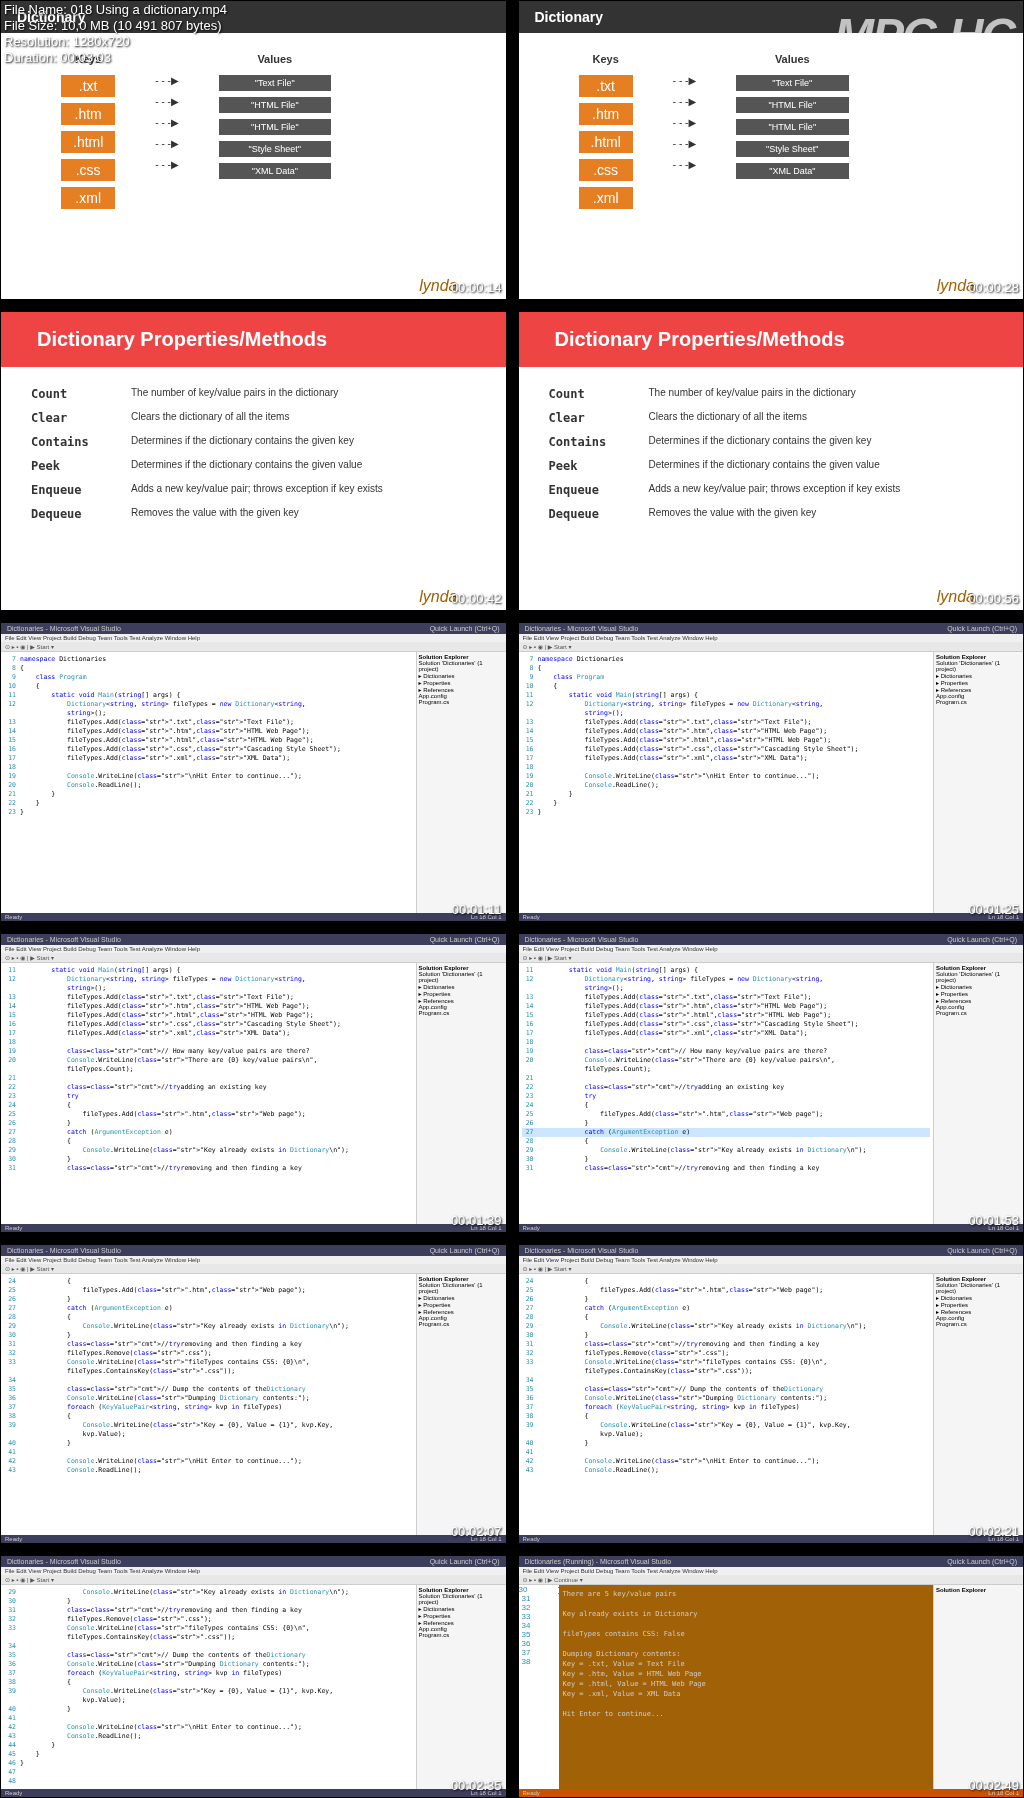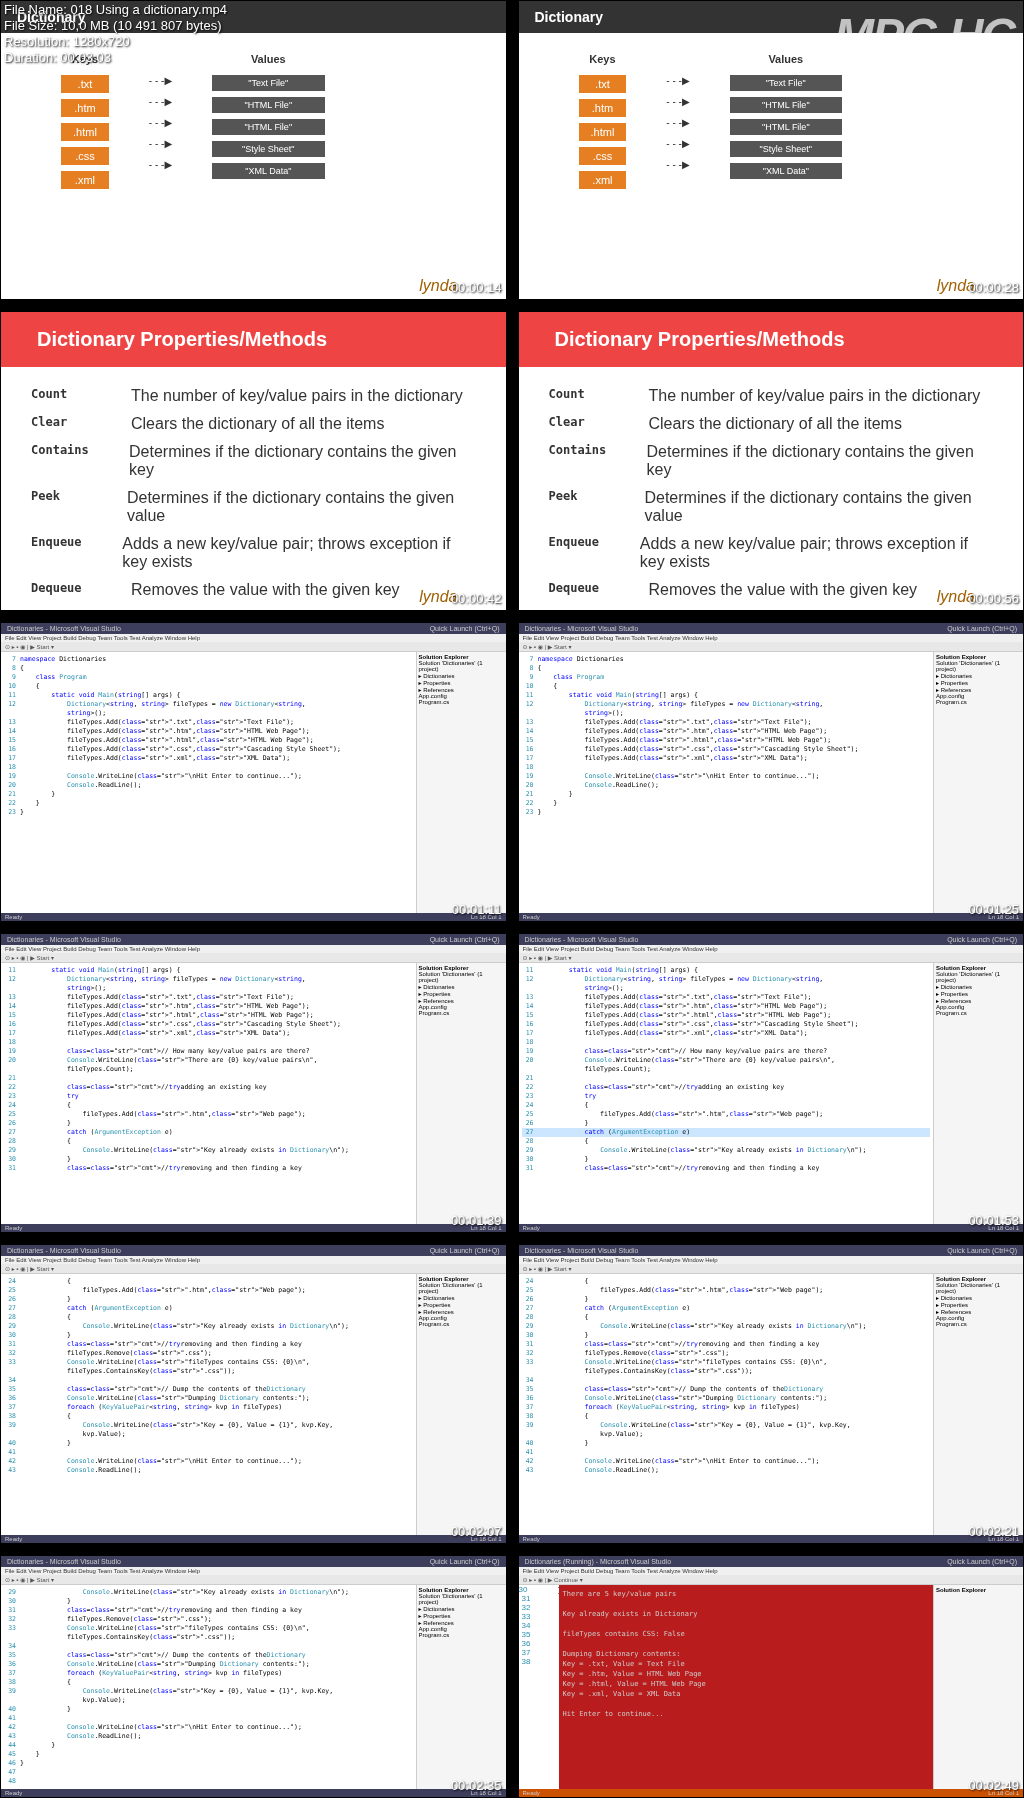--- a/index.html
+++ b/index.html
@@ -9,49 +9,49 @@
 .grid { display: grid; grid-template-columns: 1fr 1fr; grid-template-rows: repeat(5, 1fr); gap: 13px; width: 1024px; height: 1798px; padding: 1px; }
 .tile { background: #fff; position: relative; overflow: hidden; font-size: 8px; }
 .ts { position: absolute; bottom: 4px; right: 4px; color: #fff; font-size: 13px; font-weight: normal; text-shadow: 1px 1px 2px #000; z-index: 5; }
 .lynda { position: absolute; bottom: 4px; right: 4px; color: #a16207; font-size: 16px; font-style: italic; z-index: 4; padding-right: 44px; }
 
 
 .dict-header { background: #333; color: #fff; padding: 8px 16px; font-size: 14px; font-weight: bold; }
 .dict-body { padding: 20px 60px; display: flex; gap: 40px; justify-content: flex-start; }
 .dict-col { display: flex; flex-direction: column; gap: 6px; }
 .dict-col h4 { text-align: center; font-size: 11px; color: #333; margin-bottom: 4px; font-weight: bold; }
-.key-box { background: #e67e22; color: #fff; padding: 3px 12px; font-size: 11px; text-align: center; }
+.key-box { background: #e67e22; color: #fff; padding: 3px 12px; font-size: 14px; text-align: center; }
 .val-box { background: #555; color: #fff; padding: 3px 30px; font-size: 9px; text-align: center; }
 .arrow-col { display: flex; flex-direction: column; gap: 6px; padding-top: 20px; }
 .arrow { height: 15px; display: flex; align-items: center; color: #333; font-size: 10px; }
 
 
 .props-header { background: #ef4444; color: #fff; padding: 16px 36px; font-size: 20px; font-weight: bold; }
 .props-body { padding: 20px 30px; }
 .prop-row { display: flex; gap: 30px; margin-bottom: 10px; }
 .prop-name { width: 70px; font-weight: bold; font-size: 12px; color: #333; font-family: monospace; }
-.prop-desc { font-size: 16px; color: #333; }
+.prop-desc { font-size: 10px; color: #333; }
 
 
 .vs-tile { background: #e8e8f0; display: flex; flex-direction: column; }
 .vs-title { background: #3d3d5c; color: #ccc; padding: 2px 6px; font-size: 7px; display: flex; justify-content: space-between; }
 .vs-menu { background: #f0f0f0; padding: 1px 4px; font-size: 6px; color: #333; }
 .vs-toolbar { background: #e8e8e8; padding: 1px 4px; font-size: 6px; color: #555; border-bottom: 1px solid #ccc; }
 .vs-main { display: flex; flex: 1; }
 .vs-code { flex: 1; background: #fff; padding: 3px; font-family: 'Consolas', monospace; font-size: 6.5px; line-height: 9px; overflow: hidden; }
 .vs-side { width: 90px; background: #f5f5f5; border-left: 1px solid #ccc; font-size: 6px; padding: 2px; }
 .vs-status { background: #3d3d5c; color: #ccc; padding: 1px 4px; font-size: 6px; display: flex; justify-content: space-between; }
 .ln { display: flex; }
 .lno { width: 16px; text-align: right; color: #2b91af; padding-right: 4px; }
 .cd { white-space: pre; }
 .kw { color: #0000ff; }
 .typ { color: #2b91af; }
 .hl { background: #cde6ff; }
 
-.console { background: #b91c1c; color: #ccc; font-family: 'Consolas', monospace; font-size: 7px; padding: 4px; line-height: 10px; white-space: pre; flex: 1; }
+.console { background: #a16207; color: #ccc; font-family: 'Consolas', monospace; font-size: 7px; padding: 4px; line-height: 10px; white-space: pre; flex: 1; }
 </style>
 </head>
 <body>
 
 <div class="metadata">
   <div>File Name: 018 Using a dictionary.mp4</div>
   <div>File Size: 10,0 MB (10 491 807 bytes)</div>
   <div>Resolution: 1280x720</div>
   <div>Duration: 00:03:03</div>
 </div>

